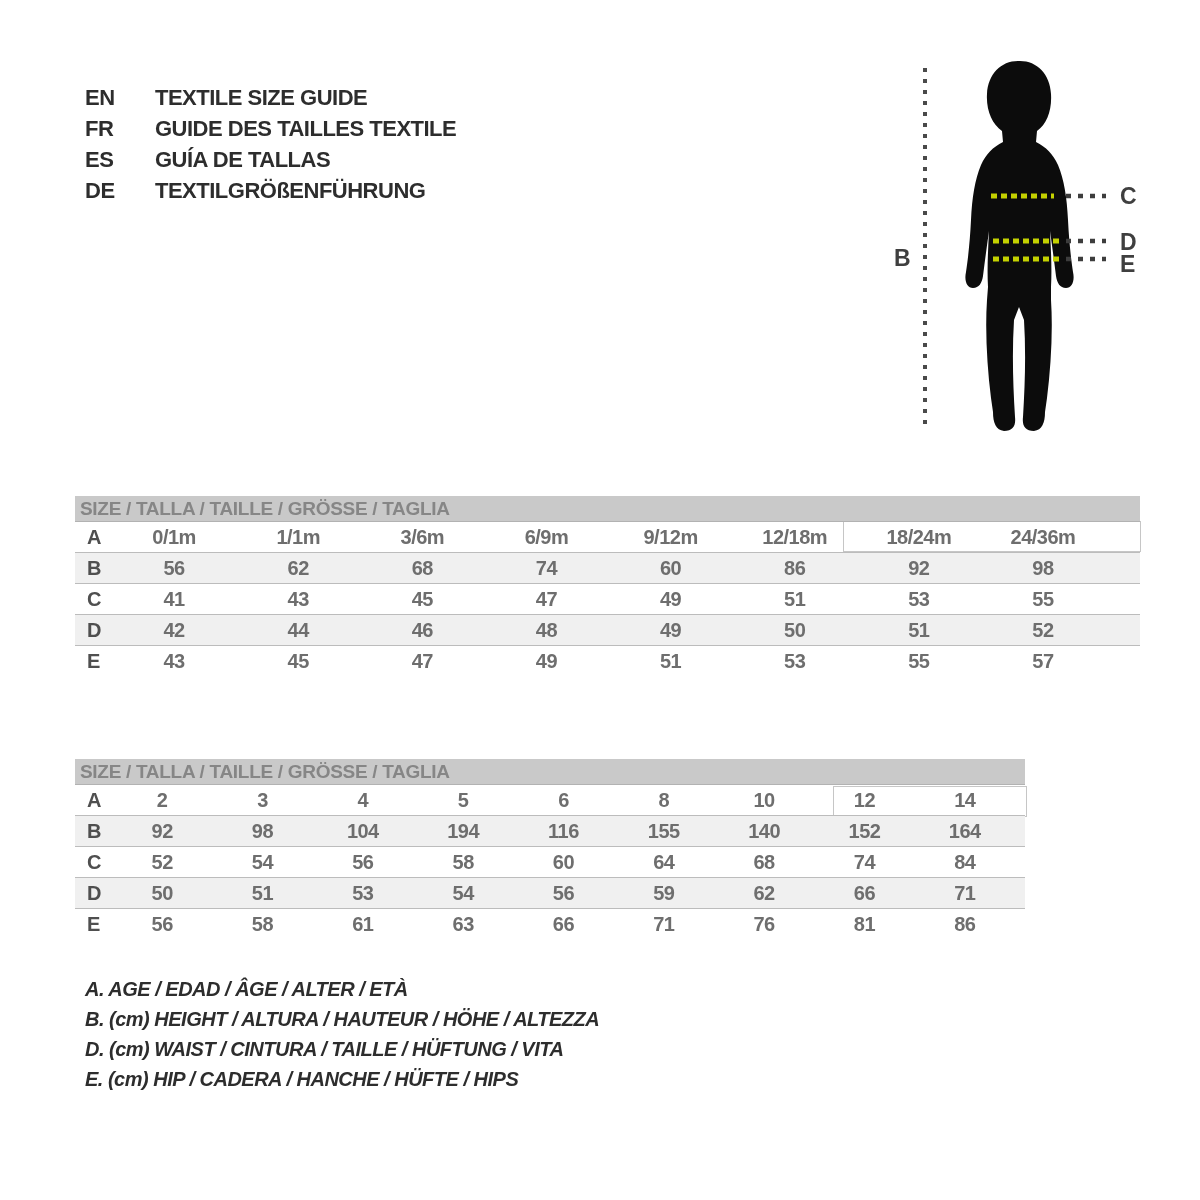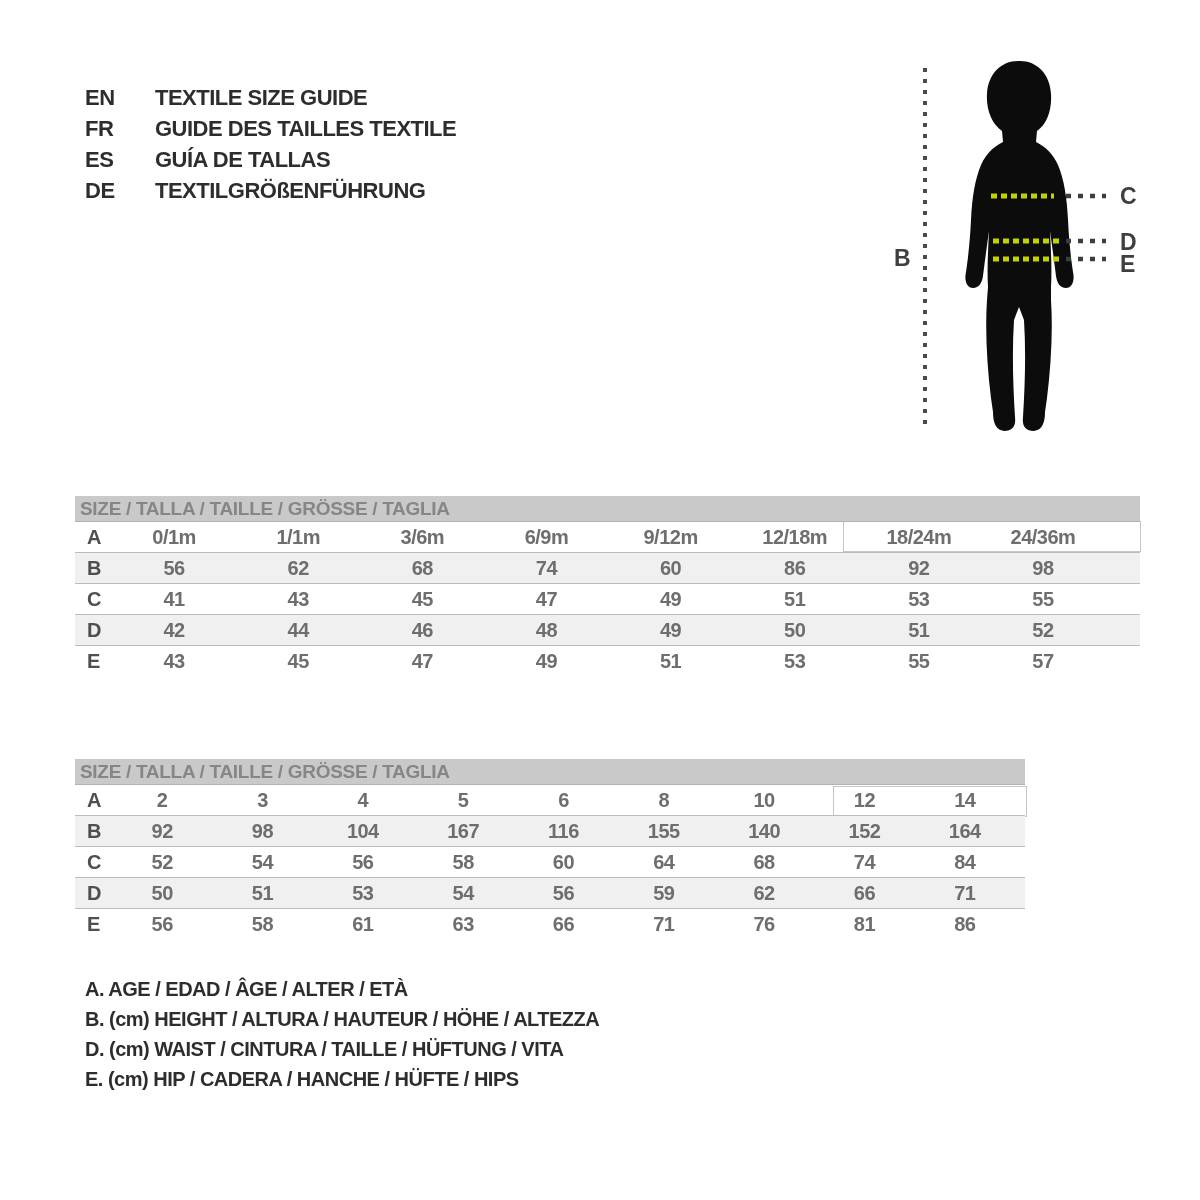--- a/index.html
+++ b/index.html
@@ -24,21 +24,21 @@
   .trow.sep{border-top:1px solid #bcbcbc;height:31px;}
   .trow.stripe{background:#f0f0f0;}
   .tlabel{width:25px;padding-left:12px;color:#4f4f4f;flex:0 0 auto;letter-spacing:-0.3px;}
   .tcell{flex:1;text-align:center;color:#6e6e6e;letter-spacing:-0.5px;}
   .babies .trow{padding-right:35px;}
   .children .trow{padding-right:10px;}
   
   .hl-box{position:absolute;background:#ffffff;border:1px solid #c6c6c6;box-sizing:border-box;z-index:1;}
   
   .legend{position:absolute;left:85px;top:974px;}
-  .legend-line{font-size:20px;font-weight:bold;color:#2d2d2d;line-height:30px;letter-spacing:-0.5px;white-space:nowrap;}
+  .legend-line{font-size:20px;font-weight:bold;color:#2d2d2d;line-height:30px;letter-spacing:-0.5px;white-space:nowrap;font-style:italic;}
 </style>
 </head>
 <body>
 
 <div id="canvas">
 
   <div class="lang-block">
     <div class="lang-row">
       <span class="lang-code">EN</span>
       <span class="lang-label">TEXTILE SIZE GUIDE</span>
@@ -181,21 +181,21 @@
         <div class="tcell">8</div>
         <div class="tcell">10</div>
         <div class="tcell">12</div>
         <div class="tcell">14</div>
       </div>
       <div class="trow stripe sep">
         <div class="tlabel">B</div>
         <div class="tcell">92</div>
         <div class="tcell">98</div>
         <div class="tcell">104</div>
-        <div class="tcell">167</div>
+        <div class="tcell">194</div>
         <div class="tcell">116</div>
         <div class="tcell">155</div>
         <div class="tcell">140</div>
         <div class="tcell">152</div>
         <div class="tcell">164</div>
       </div>
       <div class="trow sep">
         <div class="tlabel">C</div>
         <div class="tcell">52</div>
         <div class="tcell">54</div>

